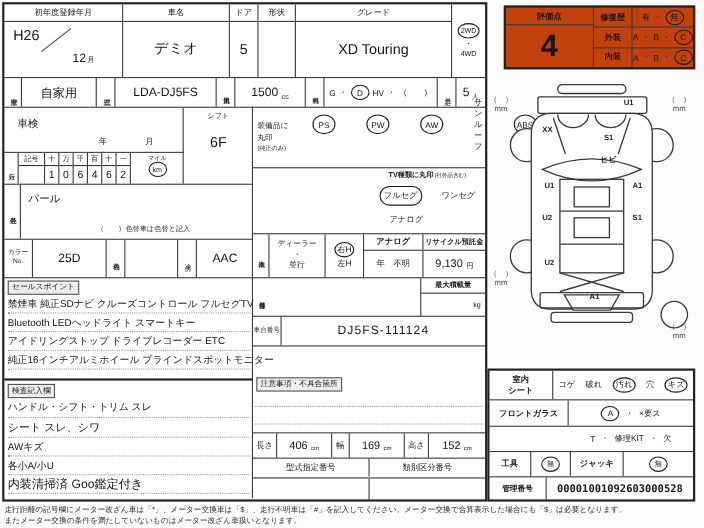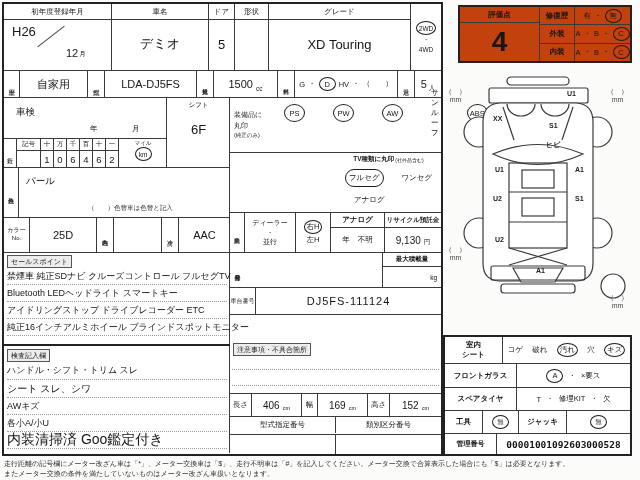--- a/index.html
+++ b/index.html
@@ -176,21 +176,21 @@
         <div class="a dotline fs" style="left:3px;top:49px;width:220px;height:17px;font-size:9px;white-space:nowrap;">アイドリングストップ ドライブレコーダー ETC</div>
         <div class="a dotline fs" style="left:3px;top:66px;width:220px;height:17px;font-size:9px;white-space:nowrap;">純正16インチアルミホイール ブラインドスポットモニター</div>
       </div>
 
       <div class="a" style="left:0;top:248px;width:226px;height:108px;">
         <span class="a tag" style="left:3px;top:3px;">検査記入欄</span>
         <div class="a dotline fs" style="left:3px;top:16px;width:220px;height:18px;font-size:9px;white-space:nowrap;">ハンドル・シフト・トリム スレ</div>
         <div class="a dotline fs" style="left:3px;top:34px;width:220px;height:18px;font-size:10px;white-space:nowrap;">シート スレ、シワ</div>
         <div class="a dotline fs" style="left:3px;top:52px;width:220px;height:17px;font-size:9px;white-space:nowrap;">AWキズ</div>
         <div class="a dotline fs" style="left:3px;top:69px;width:220px;height:17px;font-size:9px;white-space:nowrap;">各小A/小U</div>
-        <div class="a dotline fs" style="left:3px;top:86px;width:220px;height:17px;font-size:14px;white-space:nowrap;">内装清掃済 Goo鑑定付き</div>
+        <div class="a dotline fs" style="left:3px;top:86px;width:220px;height:17px;font-size:11px;white-space:nowrap;">内装清掃済 Goo鑑定付き</div>
       </div>
     </div>
 
     <div class="a bt" style="left:226px;top:93px;width:211px;height:356px;">
 
       <div class="a bb" style="left:0;top:0;width:211px;height:55px;">
         <div class="a col" style="left:0;top:0;width:54px;height:54px;justify-content:center;padding-left:4px;font-size:7px;line-height:1.5;">
           <span>装備品に</span>
           <span>丸印</span>
           <span style="font-size:5.5px;">(純正のみ)</span>
@@ -408,21 +408,20 @@
     <div class="a bb" style="left:0;top:27px;width:185px;height:24px;">
       <div class="a br f" style="left:0;top:0;width:72px;height:23px;font-size:7.5px;font-weight:bold;">フロントガラス</div>
       <div class="a f" style="left:72px;top:0;width:113px;height:23px;gap:5px;font-size:7.5px;">
         <span class="circ sml">A</span>
         <span>・</span>
         <span>×要ス</span>
       </div>
     </div>
 
     <div class="a bb" style="left:0;top:51px;width:185px;height:23px;">
-      <div class="a br f" style="left:0;top:0;width:72px;height:22px;font-size:7.5px;font-weight:bold;">スペアタイヤ</div>
       <div class="a f" style="left:72px;top:0;width:113px;height:22px;gap:5px;font-size:7.5px;">
         <span>T</span>
         <span>・</span>
         <span>修理KIT</span>
         <span>・</span>
         <span>欠</span>
       </div>
     </div>
 
     <div class="a bb" style="left:0;top:74px;width:185px;height:23px;">

